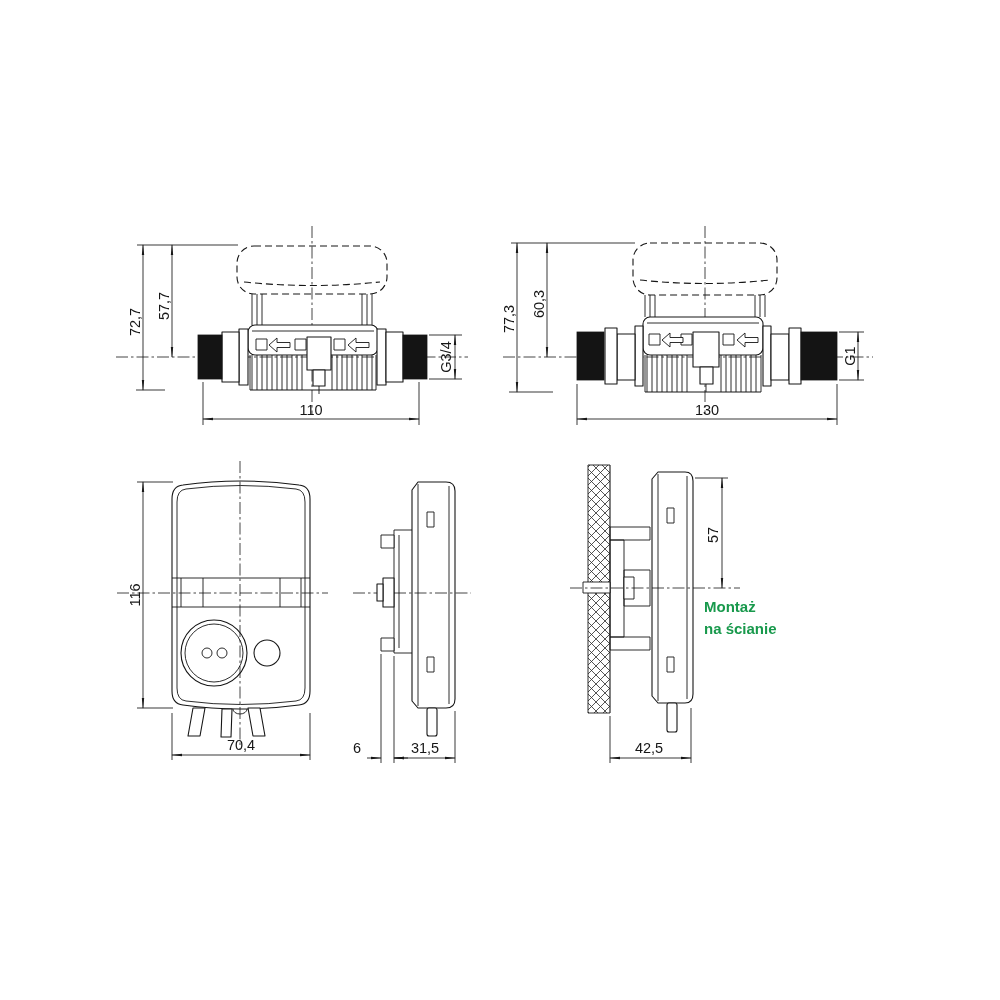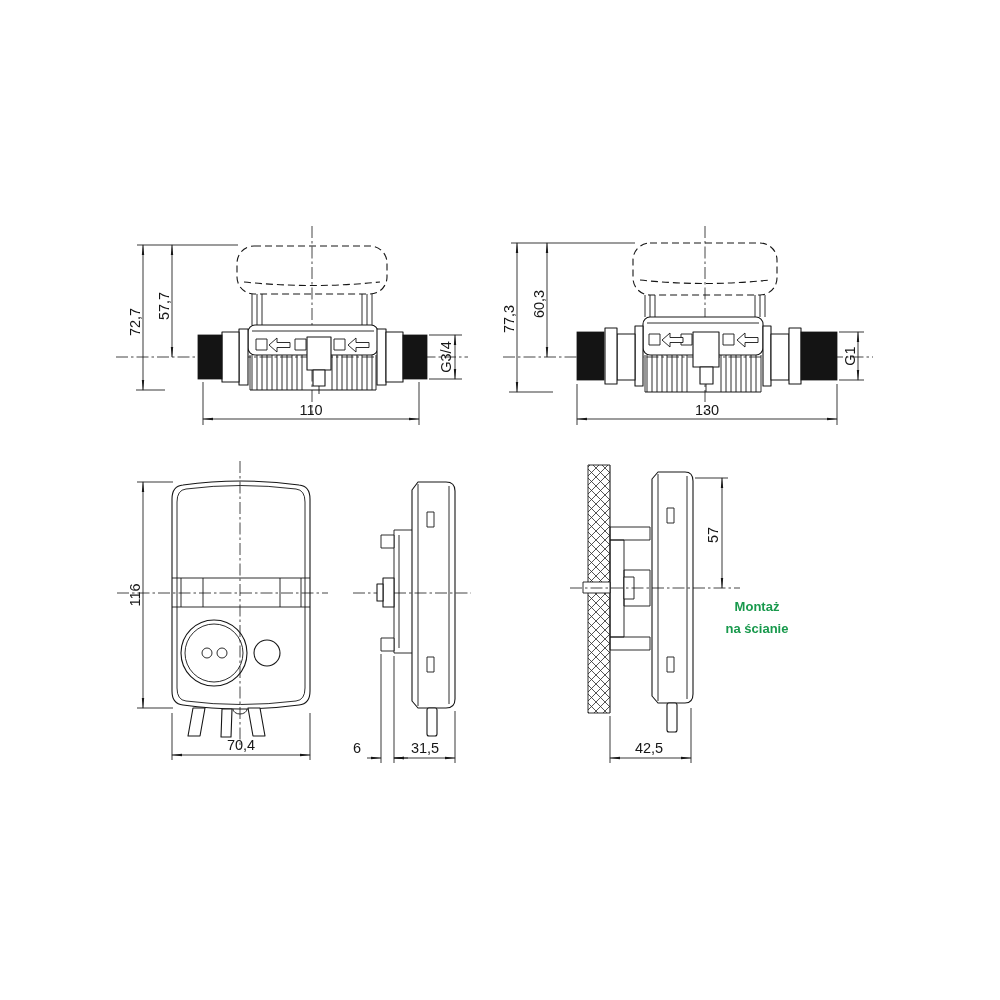--- a/index.html
+++ b/index.html
@@ -9,22 +9,22 @@
   
   .o  {fill:none;stroke:#161616;stroke-width:1.1;stroke-linejoin:round;}
   .ow {fill:#ffffff;stroke:#161616;stroke-width:1.1;stroke-linejoin:round;}
   .i  {fill:none;stroke:#161616;stroke-width:0.9;stroke-linejoin:round;}
   .iw {fill:#ffffff;stroke:#161616;stroke-width:0.9;stroke-linejoin:round;}
   .blk{fill:#141414;stroke:#141414;stroke-width:0.8;}
   .d  {fill:none;stroke:#161616;stroke-width:0.85;}
   .cl {fill:none;stroke:#161616;stroke-width:0.8;stroke-dasharray:12 3 2.5 3;}
   .dash{fill:none;stroke:#161616;stroke-width:1.1;stroke-dasharray:7 4;stroke-linejoin:round;}
   text.dim{font-family:"Liberation Sans",sans-serif;font-size:14.5px;fill:#161616;}
-  .note{position:absolute;left:704px;top:596px;width:106px;text-align:center;
-        font-weight:bold;font-size:13px;line-height:22px;}
+  .note{position:absolute;left:704px;top:596px;width:106px;
+        font-weight:bold;font-size:15px;line-height:22px;}
 </style>
 </head>
 <body>
 
 <div class="canvas">
 
   <svg class="view" style="left:110px;top:222px" width="365" height="215" viewBox="0 0 365 215">
     <defs>
       <marker id="ae1" viewBox="0 0 12 8" refX="11" refY="4" markerWidth="13" markerHeight="8.7" orient="auto">
           <path d="M0,2.7 L12,4 L0,5.3 Z" fill="#161616"></path>

